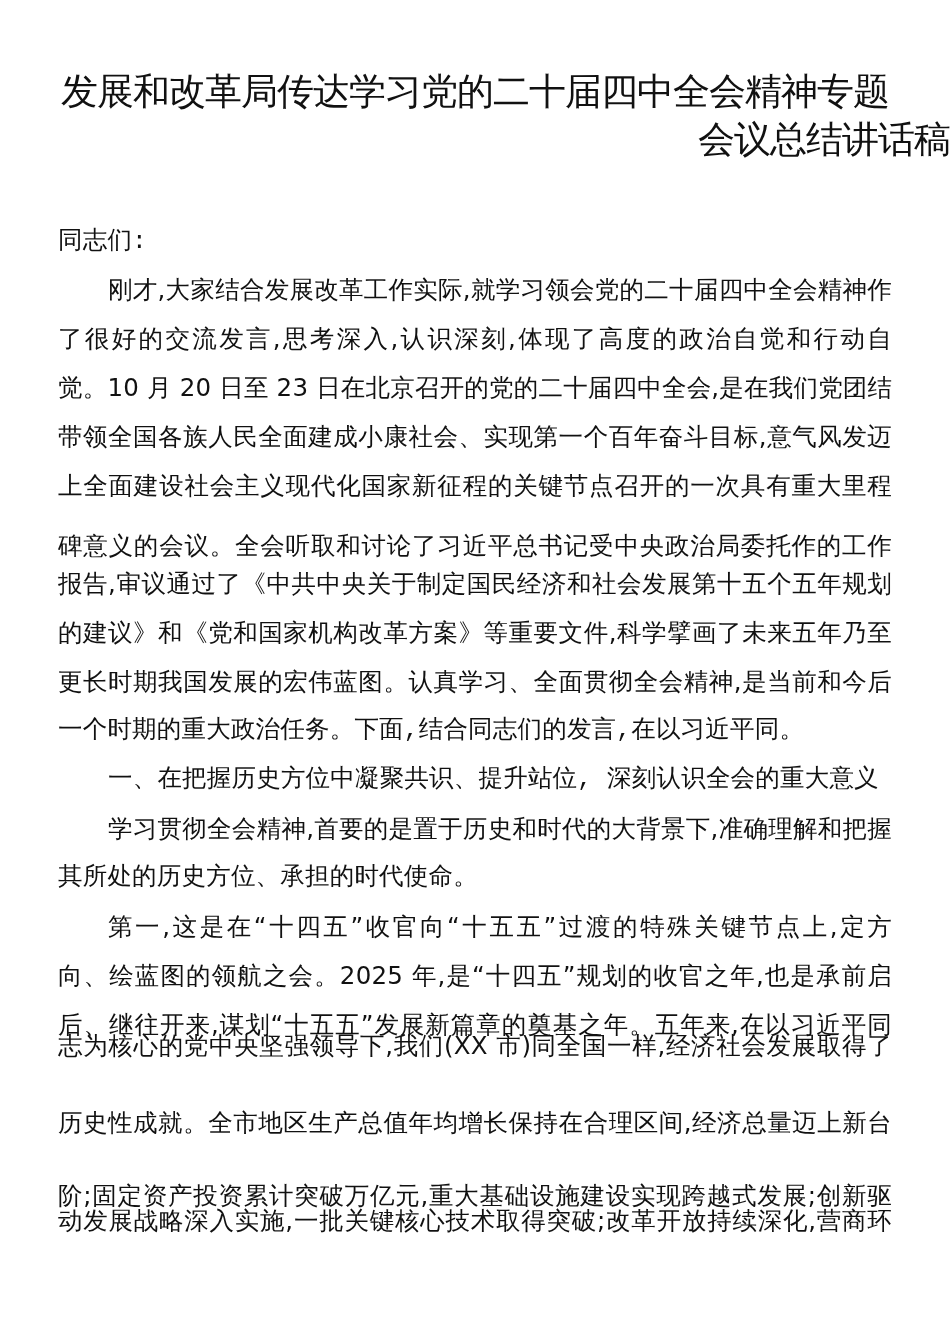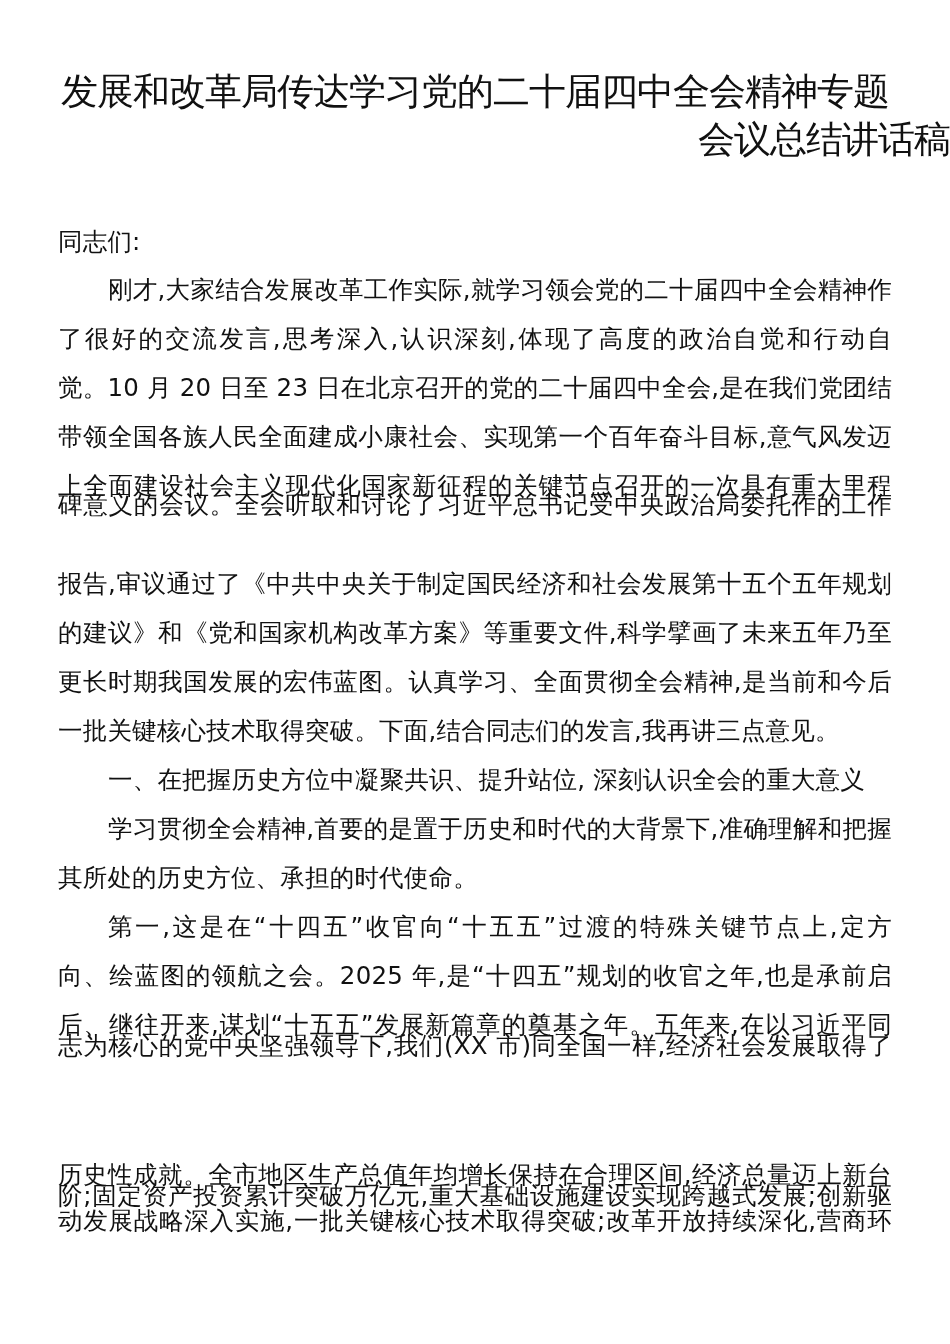--- a/index.html
+++ b/index.html
@@ -5,48 +5,48 @@
   html, body { margin: 0; padding: 0; background: #ffffff; }
   body { width: 950px; height: 1344px; overflow: hidden; position: relative;
          font-family: "DejaVu Sans", sans-serif; color: #111111; }
   .title { position: absolute; left: 0; width: 950px; text-align: center;
            font-size: 37px; line-height: 48px; letter-spacing: -1px; }
   .t1 { top: 68px; }
   .t2 { top: 116px; text-align: right; }
   .line { position: absolute; left: 58px; width: 834px; font-size: 24.5px;
           line-height: 32px; white-space: nowrap; letter-spacing: 0.2px;
           text-align: justify; text-align-last: justify; }
-  .line.last { text-align-last: left; }
+  .line.last { text-align-last: left; font-family: Liberation Mono, monospace; }
   .line.indent { left: 108px; width: 784px; }
 </style>
 </head>
 <body>
 
 <div>
   <div class="title t1">发展和改革局传达学习党的二十届四中全会精神专题</div>
   <div class="title t2">会议总结讲话稿</div>
 
   <div class="line last" style="top:226px">同志们:</div>
 
   <div class="line indent" style="top:274px">刚才,大家结合发展改革工作实际,就学习领会党的二十届四中全会精神作</div>
   <div class="line" style="top:323px">了很好的交流发言,思考深入,认识深刻,体现了高度的政治自觉和行动自</div>
   <div class="line" style="top:372px">觉。10 月 20 日至 23 日在北京召开的党的二十届四中全会,是在我们党团结</div>
   <div class="line" style="top:421px">带领全国各族人民全面建成小康社会、实现第一个百年奋斗目标,意气风发迈</div>
   <div class="line" style="top:470px">上全面建设社会主义现代化国家新征程的关键节点召开的一次具有重大里程</div>
-  <div class="line" style="top:489px">碑意义的会议。全会听取和讨论了习近平总书记受中央政治局委托作的工作</div>
+  <div class="line" style="top:530px">碑意义的会议。全会听取和讨论了习近平总书记受中央政治局委托作的工作</div>
   <div class="line" style="top:568px">报告,审议通过了《中共中央关于制定国民经济和社会发展第十五个五年规划</div>
   <div class="line" style="top:617px">的建议》和《党和国家机构改革方案》等重要文件,科学擘画了未来五年乃至</div>
   <div class="line" style="top:666px">更长时期我国发展的宏伟蓝图。认真学习、全面贯彻全会精神,是当前和今后</div>
-  <div class="line last" style="top:715px">一批关键核心技术取得突破。下面,结合同志们的发言,我再讲三点意见。</div>
+  <div class="line last" style="top:715px">一个时期的重大政治任务。下面,结合同志们的发言,在以习近平同。</div>
 
   <div class="line indent last" style="top:764px">一、在把握历史方位中凝聚共识、提升站位, 深刻认识全会的重大意义</div>
 
   <div class="line indent" style="top:813px">学习贯彻全会精神,首要的是置于历史和时代的大背景下,准确理解和把握</div>
   <div class="line last" style="top:862px">其所处的历史方位、承担的时代使命。</div>
 
   <div class="line indent" style="top:911px">第一,这是在“十四五”收官向“十五五”过渡的特殊关键节点上,定方</div>
   <div class="line" style="top:960px">向、绘蓝图的领航之会。2025 年,是“十四五”规划的收官之年,也是承前启</div>
   <div class="line" style="top:1009px">后、继往开来,谋划“十五五”发展新篇章的奠基之年。五年来,在以习近平同</div>
   <div class="line" style="top:1030px">志为核心的党中央坚强领导下,我们(XX 市)同全国一样,经济社会发展取得了</div>
-  <div class="line" style="top:1159px">历史性成就。全市地区生产总值年均增长保持在合理区间,经济总量迈上新台</div>
+  <div class="line" style="top:1107px">历史性成就。全市地区生产总值年均增长保持在合理区间,经济总量迈上新台</div>
   <div class="line" style="top:1180px">阶;固定资产投资累计突破万亿元,重大基础设施建设实现跨越式发展;创新驱</div>
   <div class="line" style="top:1205px">动发展战略深入实施,一批关键核心技术取得突破;改革开放持续深化,营商环</div>
 </div>
 
 </body></html>

